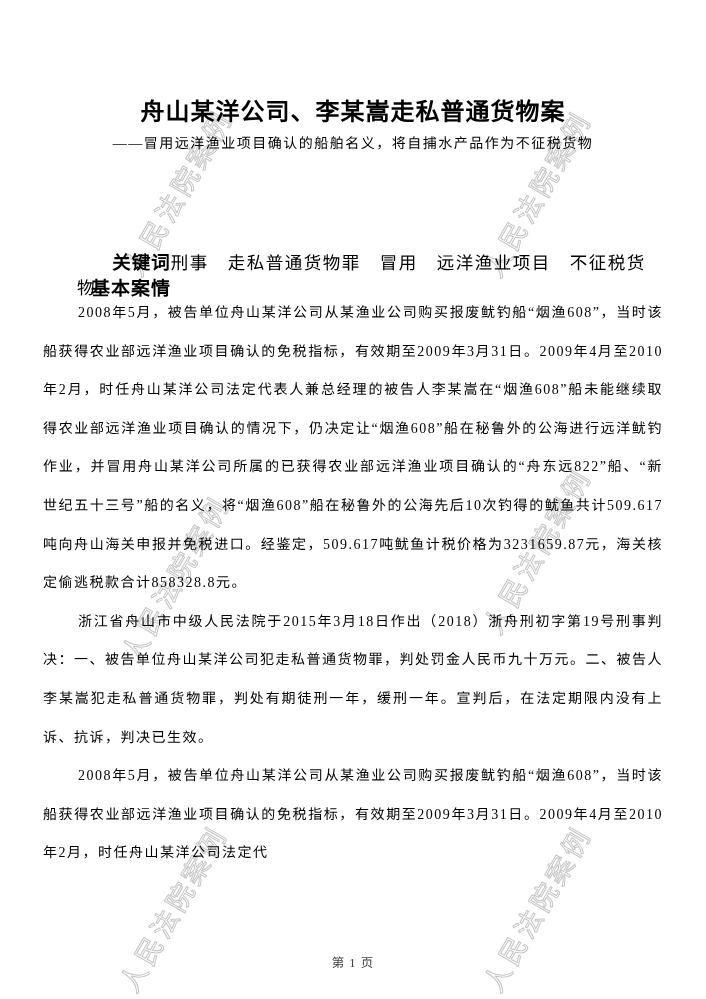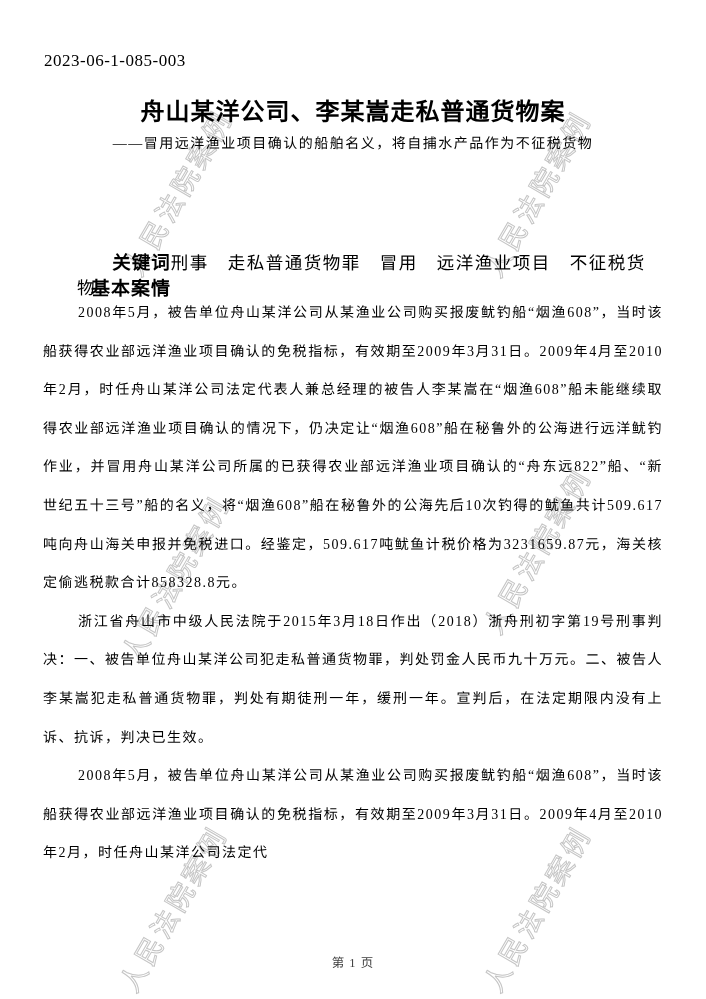--- a/index.html
+++ b/index.html
@@ -144,21 +144,20 @@
     <div class="watermark" style="left:177px; top:192px;">人民法院案例</div>
     <div class="watermark" style="left:536px; top:193px;">人民法院案例</div>
     <div class="watermark" style="left:174px; top:578px;">人民法院案例</div>
     <div class="watermark" style="left:536px; top:550px;">人民法院案例</div>
     <div class="watermark" style="left:172px; top:908px;">人民法院案例</div>
     <div class="watermark" style="left:536px; top:908px;">人民法院案例</div>
   </div>
 
   <div class="content">
 
-    <div class="doc-number">2023-06-1-085-003</div>
 
     <h1 class="case-title">舟山某洋公司、李某嵩走私普通货物案</h1>
 
     <div class="case-subtitle">
       <div>——冒用远洋渔业项目确认的船舶名义，将自捕水产品作为不征税货物</div>
     </div>
 
     <div class="keywords-row">
       <span class="kw-label">关键词</span><span class="kw-items">刑事　走私普通货物罪　冒用　远洋渔业项目　不征税货物</span>
     </div>

